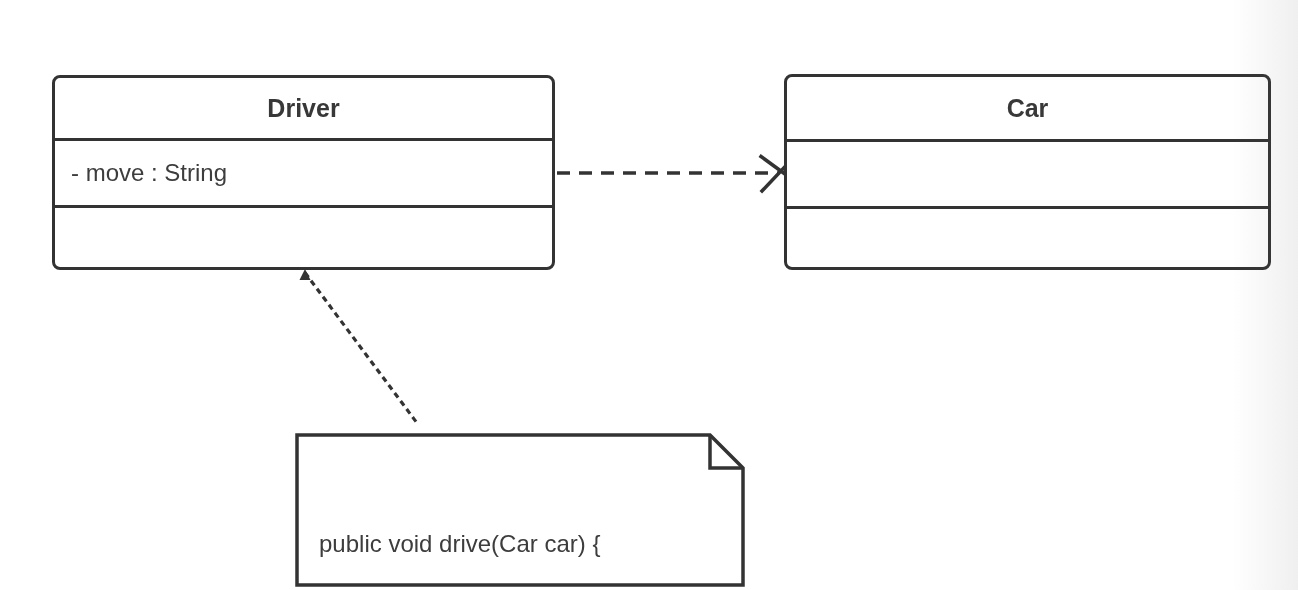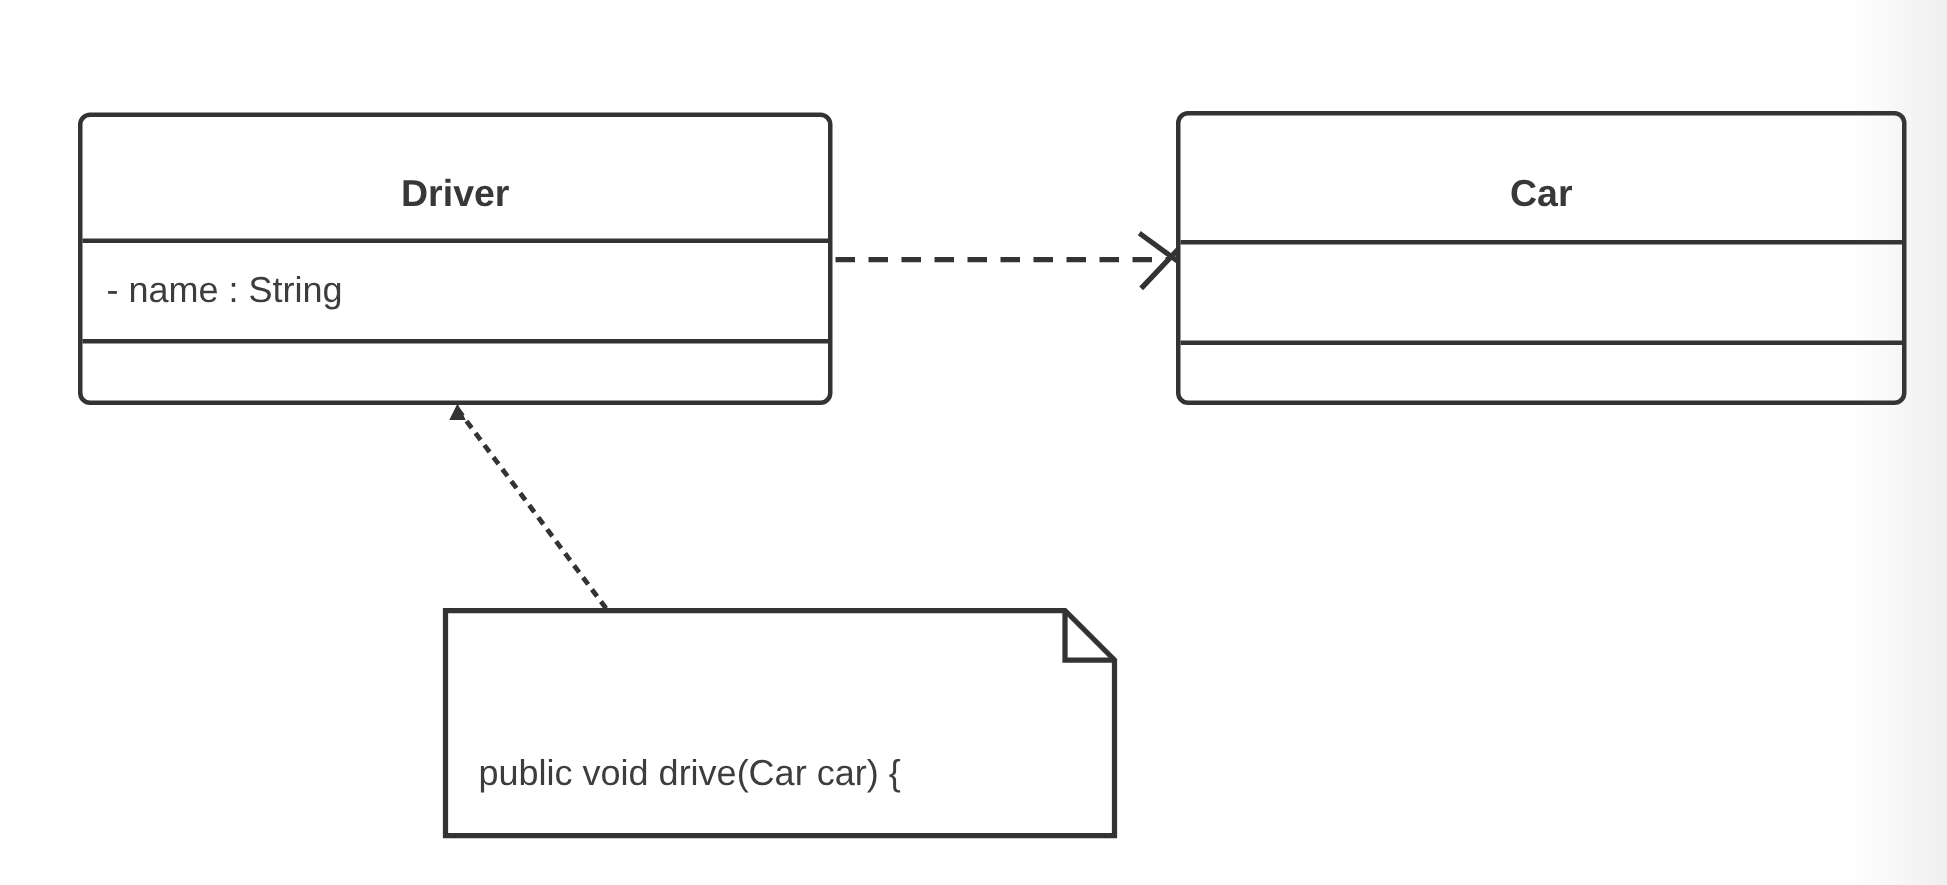--- a/index.html
+++ b/index.html
@@ -39,41 +39,40 @@
   .class-title {
     height: 60px;
     flex: 0 0 auto;
     display: flex;
     align-items: center;
     justify-content: center;
     font-size: 25px;
     font-weight: bold;
     border-bottom: 3px solid #333333;
     color: #383838;
-    margin-top: 21px;
   }
   .car .class-title { height: 62px; }
   .class-row {
     flex: 0 0 auto;
     height: 64px;
     display: flex;
     align-items: center;
     padding-left: 16px;
     font-size: 24px;
     border-bottom: 3px solid #333333;
     color: #3d3d3d;
   }
   .class-row.last {
     flex: 1 1 auto;
     border-bottom: none;
   }
   .note {
     position: absolute;
     left: 293px;
-    top: 403px;
+    top: 431px;
     width: 458px;
     height: 158px;
     z-index: 2;
   }
   .note-shape {
     position: absolute;
     left: 0;
     top: 0;
   }
   .note-text {
@@ -106,21 +105,21 @@
 
     <line x1="557" y1="173" x2="779" y2="173" stroke="#333333" stroke-width="3.5" stroke-dasharray="13 9"></line>
     <path d="M761,156.5 L787,175.5 M788,163.5 L762,191" stroke="#333333" stroke-width="3.5" fill="none" stroke-linecap="square"></path>
 
     <line x1="306" y1="274" x2="417" y2="423" stroke="#333333" stroke-width="3.2" stroke-dasharray="2.5 7.5" stroke-linecap="square"></line>
     <polygon points="305,269 299.5,280 310.5,280" fill="#333333"></polygon>
   </svg>
 
   <div class="class-box driver">
     <div class="class-title">Driver</div>
-    <div class="class-row">- name : String</div>
+    <div class="class-row">- move : String</div>
   </div>
 
   <div class="class-box car">
     <div class="class-title">Car</div>
     <div class="class-row"></div>
   </div>
 
   <div class="note">
     <svg class="note-shape" width="458" height="158" viewBox="0 0 458 158" xmlns="http://www.w3.org/2000/svg">
       <polygon points="4,4 417,4 450,37 450,154 4,154" fill="#ffffff" stroke="#333333" stroke-width="3.5" stroke-linejoin="miter"></polygon>

